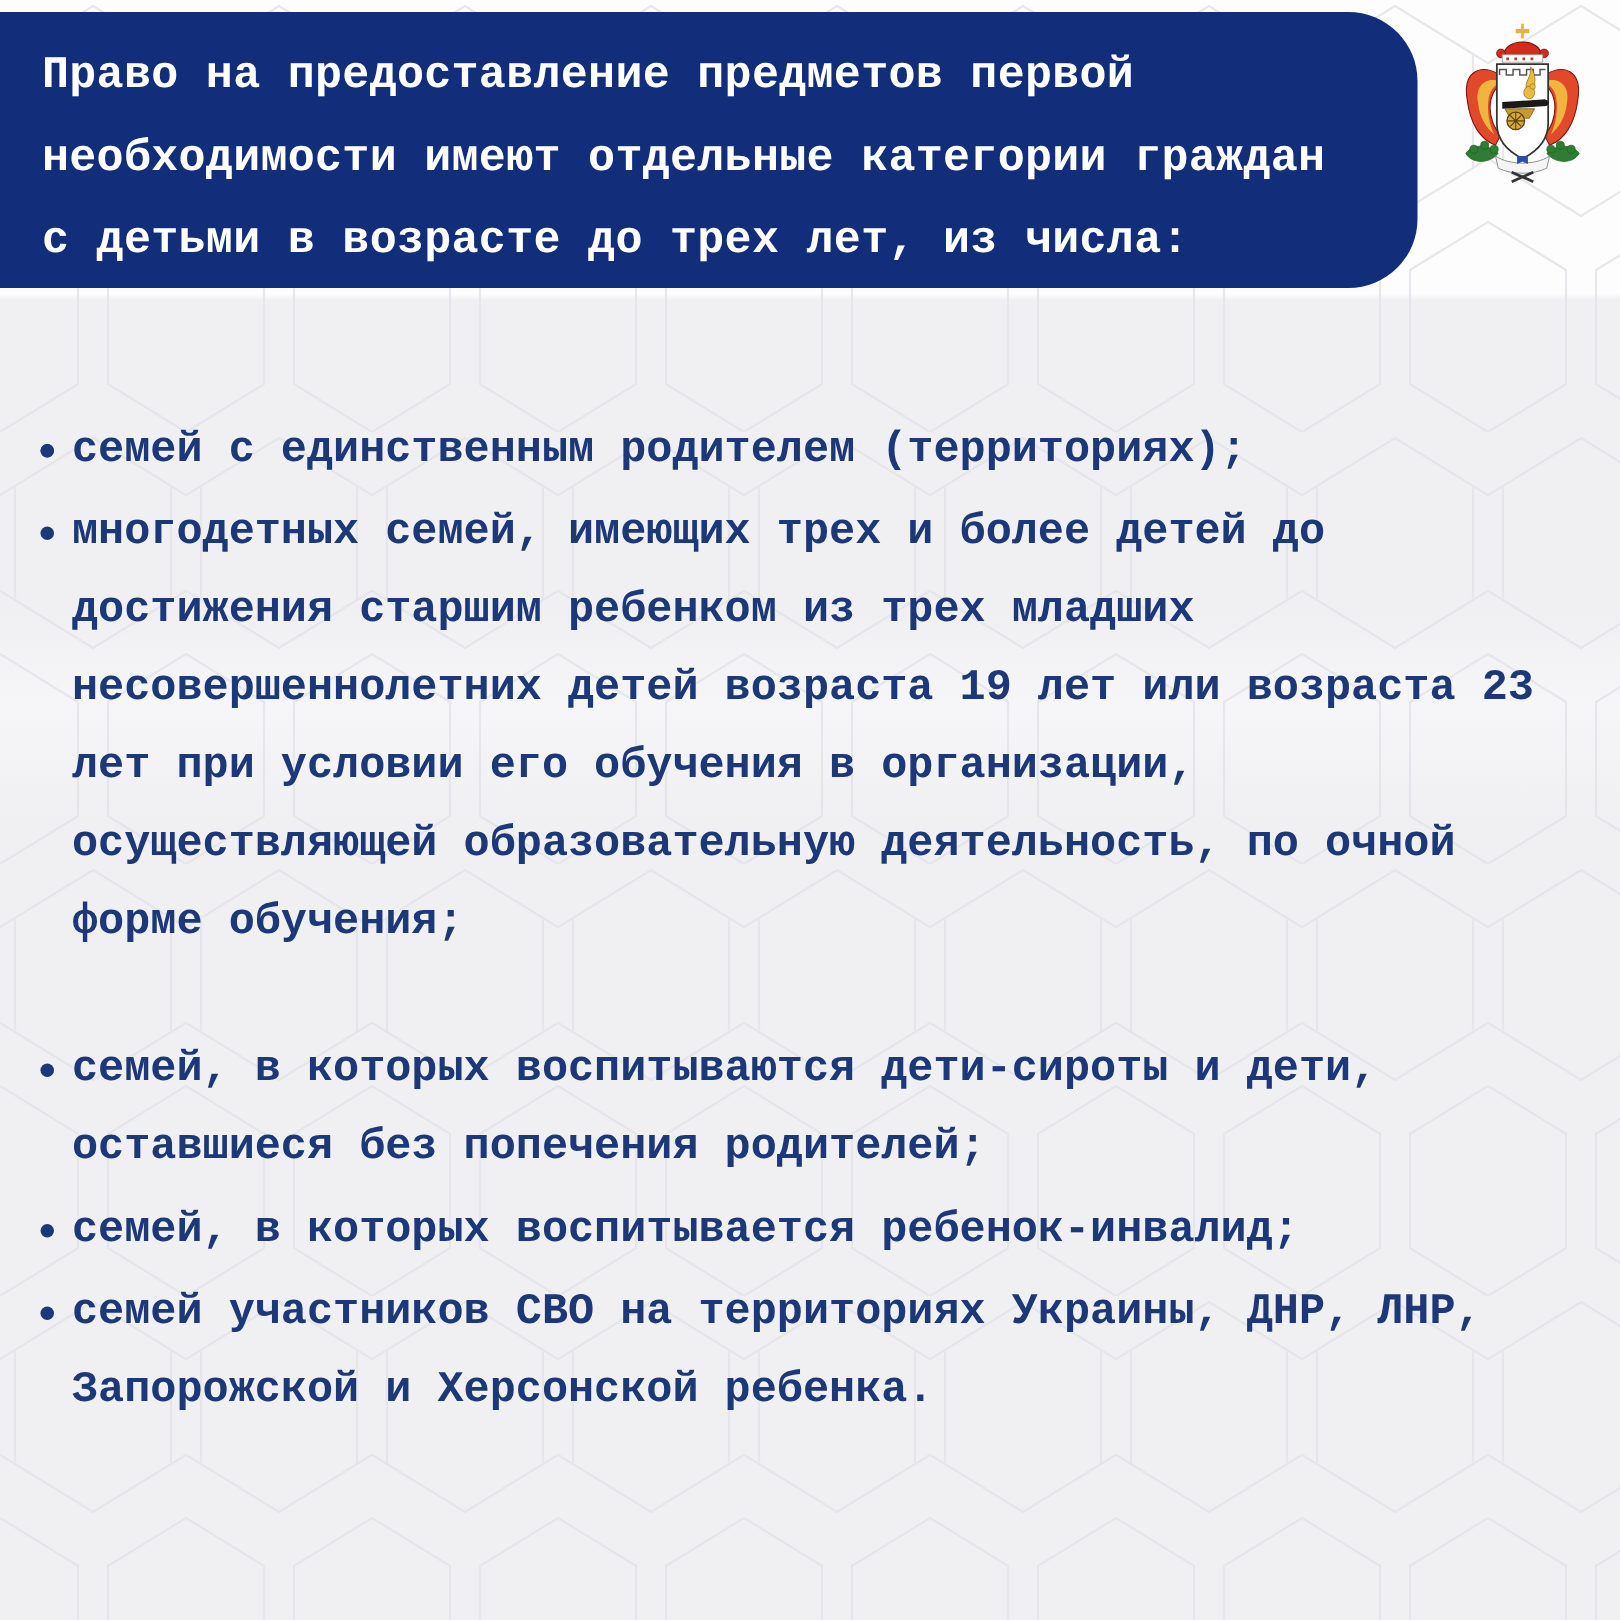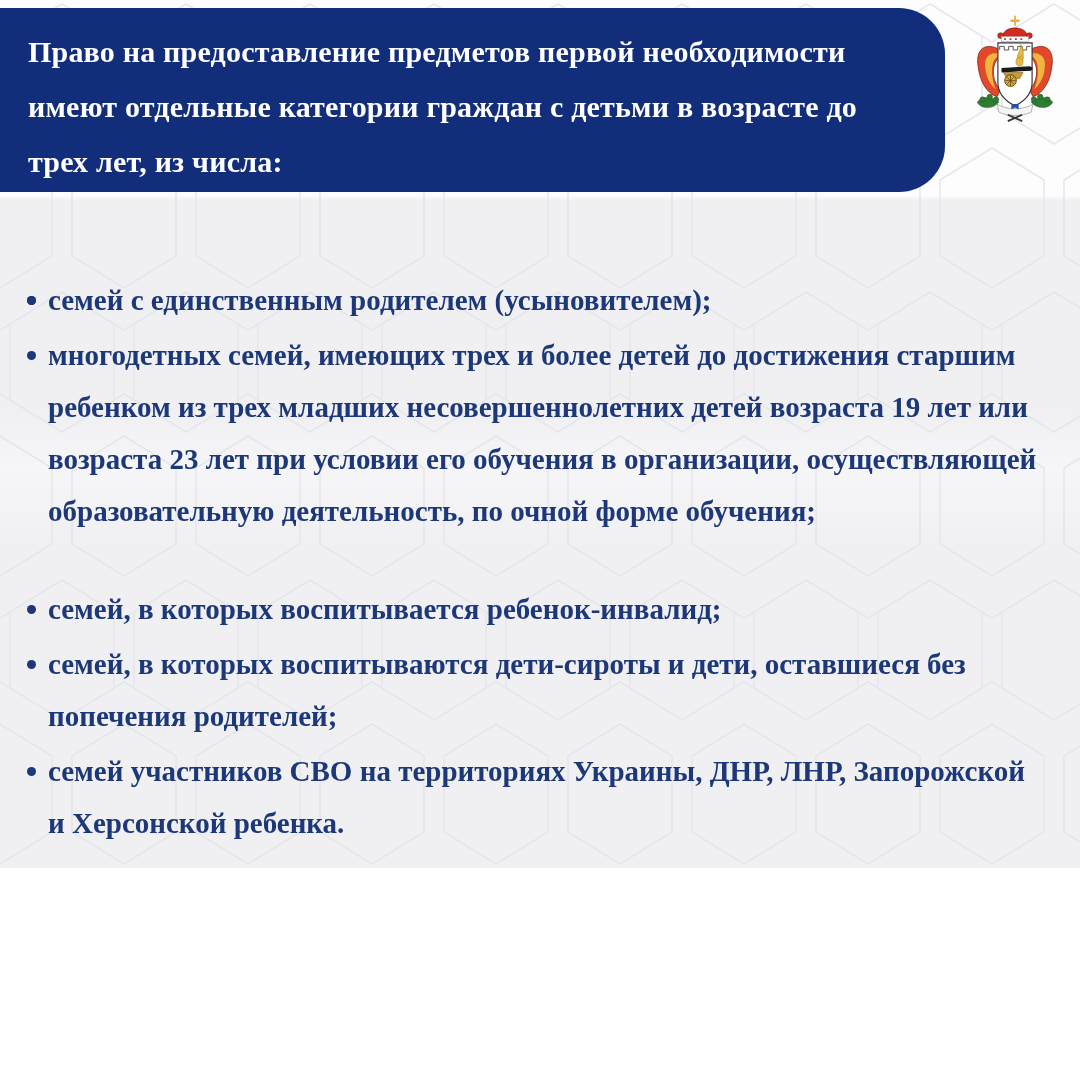--- a/index.html
+++ b/index.html
@@ -1,25 +1,25 @@
 <!DOCTYPE html>
 <html><head>
 <meta charset="utf-8">
 <style>
   html,body { margin:0; padding:0; }
   .canvas {
     position:relative;
-    width:1080px; height:868px;
+    width:1080px; height:1080px;
     overflow:hidden;
     background:linear-gradient(180deg,
       #fdfdfe 0px, #fdfdfe 196px,
       #f0f0f2 200px, #f0f0f2 410px,
       #f6f6f8 470px, #f0f0f2 545px,
       #f0f0f2 1080px);
-    font-family:Liberation Serif, serif;
+    font-family:Liberation Mono, monospace;
   }
   .bg-pattern {
     position:absolute; inset:0; z-index:0;
   }
   .header {
     position:absolute; z-index:2;
     left:0; top:8px;
     width:945px; height:184px;
     box-sizing:border-box;
     background:#122e7b;
@@ -136,33 +136,33 @@
     <path d="M42,112 L58,119 M58,112 L42,119" stroke="#333333" stroke-width="2"></path>
   </svg>
 
   <main class="content">
     <ul class="bullet-list">
       <li class="bullet-item group-end">
         <span class="dot"></span>
       </li>
       <li class="bullet-item">
         <span class="dot"></span>
-        <span>семей с единственным родителем (усыновителем);</span>
+        <span>семей с единственным родителем (территориях);</span>
       </li>
       <li class="bullet-item group-end">
         <span class="dot"></span>
         <span>многодетных семей, имеющих трех и более детей до достижения старшим ребенком из трех младших несовершеннолетних детей возраста 19 лет или возраста 23 лет при условии его обучения в организации, осуществляющей образовательную деятельность, по очной форме обучения;</span>
       </li>
       <li class="bullet-item">
         <span class="dot"></span>
-        <span>семей, в которых воспитывается ребенок-инвалид;</span>
+        <span>семей, в которых воспитываются дети-сироты и дети, оставшиеся без попечения родителей;</span>
       </li>
       <li class="bullet-item">
         <span class="dot"></span>
-        <span>семей, в которых воспитываются дети-сироты и дети, оставшиеся без попечения родителей;</span>
+        <span>семей, в которых воспитывается ребенок-инвалид;</span>
       </li>
       <li class="bullet-item">
         <span class="dot"></span>
         <span>семей участников СВО на территориях Украины, ДНР, ЛНР, Запорожской и Херсонской ребенка.</span>
       </li>
     </ul>
   </main>
 
 </div>
 

